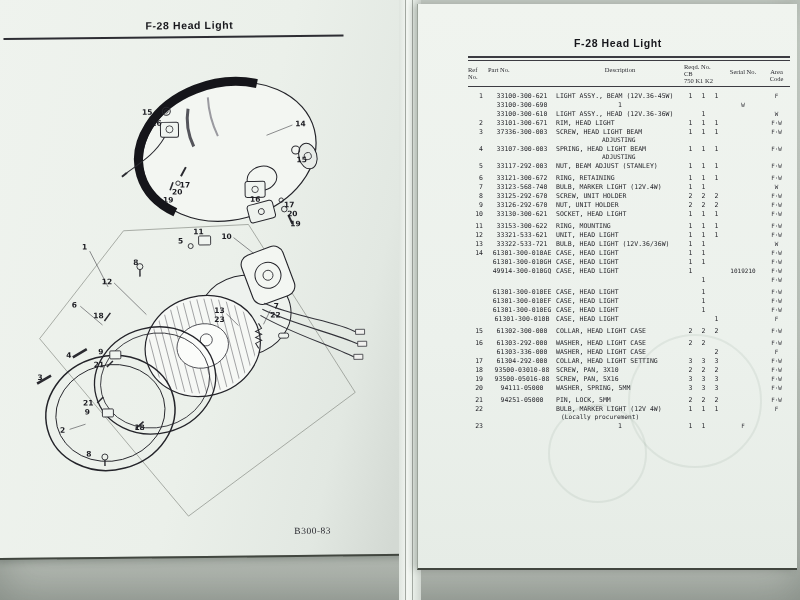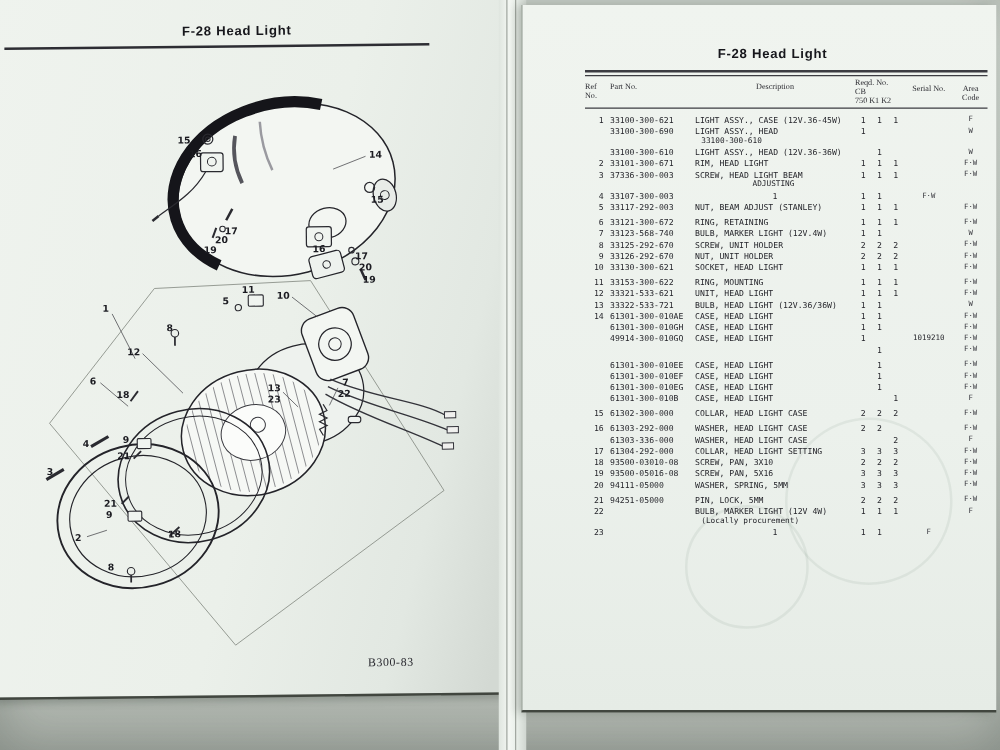--- a/index.html
+++ b/index.html
@@ -46,21 +46,21 @@
   .thead .h-reqd{grid-column:4 / span 3;text-align:left;padding-top:0;}
   .thead .h-desc{text-align:center;}
   .thead .h-serial,.thead .h-area{text-align:center;padding-top:5px;}
   .tbody{padding-top:5px;}
   .trow{display:grid;grid-template-columns:20px 68px 128px 13px 13px 13px 40px 27px;
     font-family:"DejaVu Sans Mono",monospace;font-size:6.5px;line-height:8px;color:#26262c;
     margin-bottom:1px;}
   .trow.gap{margin-top:4px;}
   .tc{white-space:nowrap;overflow:visible;}
   .tc.ref{text-align:right;padding-right:5px;}
-  .tc.part{text-align:left;}
+  .tc.part{text-align:center;}
   .tc.desc{text-align:left;}
   .tc.q{text-align:center;}
   .tc.serial{text-align:center;font-size:6px;}
   .tc.area{text-align:center;font-size:5.8px;color:#33333a;}
   .d2{font-size:6.2px;}
   .d2.under{margin-left:5px;}
   .d2.right{margin-left:46px;}
   .ghost{position:absolute;border:2px solid rgba(100,125,105,.10);border-radius:50%;}
   .g1{left:210px;top:330px;width:130px;height:130px;}
   .g2{left:130px;top:400px;width:95px;height:95px;}
@@ -263,35 +263,31 @@
           <div>750 K1 K2</div>
         </div>
         <div class="hc h-serial" style="grid-column:7">Serial No.</div>
         <div class="hc h-area">Area Code</div>
       </div>
       <div class="tbody">
           <div class="trow">
             <div class="tc ref">1</div>
             <div class="tc part">33100-300-621</div>
             <div class="tc desc">
-              <div>LIGHT ASSY., CASE (12V.36-45W)</div>
+              <div>LIGHT ASSY., BEAM (12V.36-45W)</div>
             </div>
             <div class="tc q">1</div>
             <div class="tc q">1</div>
             <div class="tc q">1</div>
             <div class="tc serial"></div>
             <div class="tc area">F</div>
           </div>
           <div class="trow">
             <div class="tc ref"></div>
             <div class="tc part">33100-300-690</div>
-            <div class="tc desc">
-              <div>LIGHT ASSY., HEAD</div>
-              <div class="d2 under">33100-300-610</div>
-            </div>
             <div class="tc q">1</div>
             <div class="tc q"></div>
             <div class="tc q"></div>
             <div class="tc serial"></div>
             <div class="tc area">W</div>
           </div>
           <div class="trow">
             <div class="tc ref"></div>
             <div class="tc part">33100-300-610</div>
             <div class="tc desc">
@@ -324,20 +320,24 @@
             </div>
             <div class="tc q">1</div>
             <div class="tc q">1</div>
             <div class="tc q">1</div>
             <div class="tc serial"></div>
             <div class="tc area">F·W</div>
           </div>
           <div class="trow">
             <div class="tc ref">4</div>
             <div class="tc part">33107-300-003</div>
+            <div class="tc desc">
+              <div>SPRING, HEAD LIGHT BEAM</div>
+              <div class="d2 right">ADJUSTING</div>
+            </div>
             <div class="tc q">1</div>
             <div class="tc q">1</div>
             <div class="tc q">1</div>
             <div class="tc serial"></div>
             <div class="tc area">F·W</div>
           </div>
           <div class="trow">
             <div class="tc ref">5</div>
             <div class="tc part">33117-292-003</div>
             <div class="tc desc">

